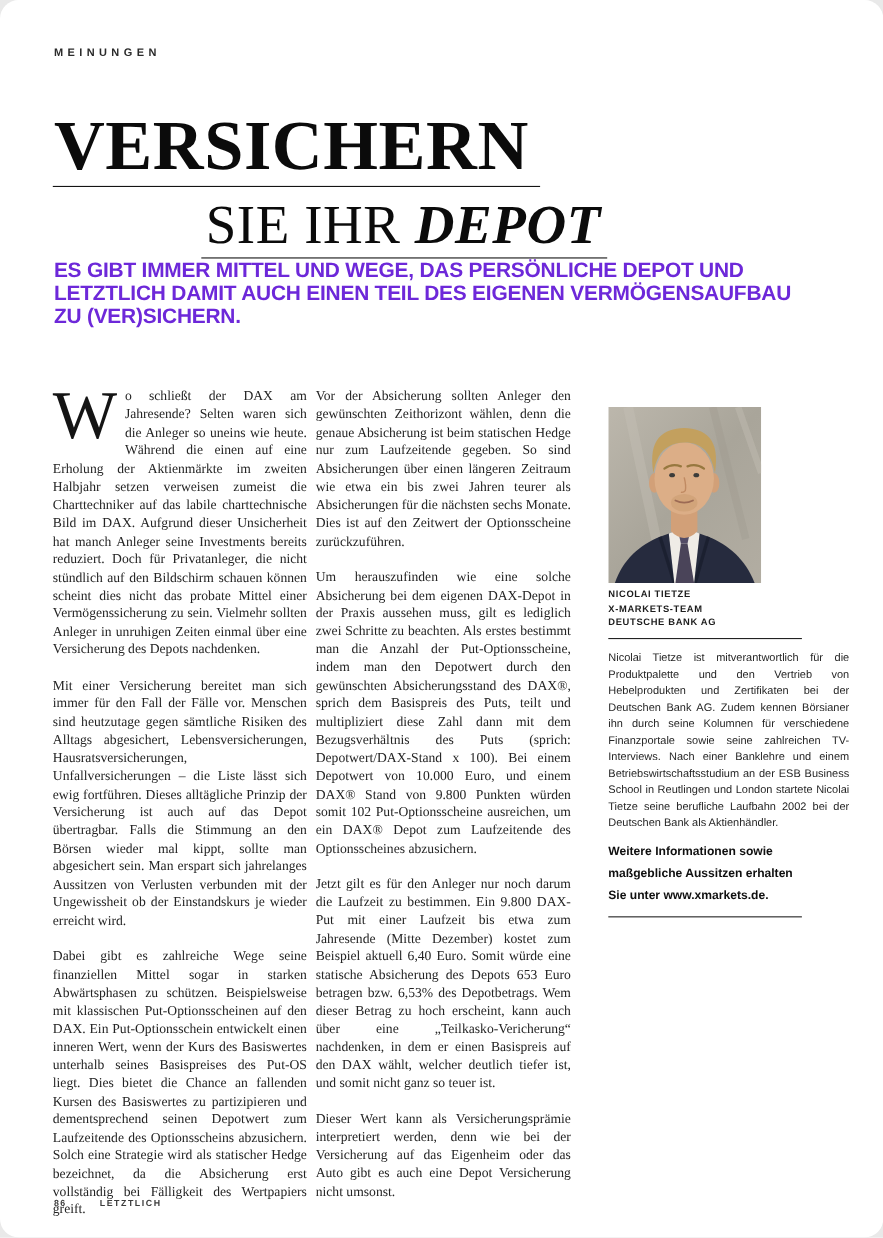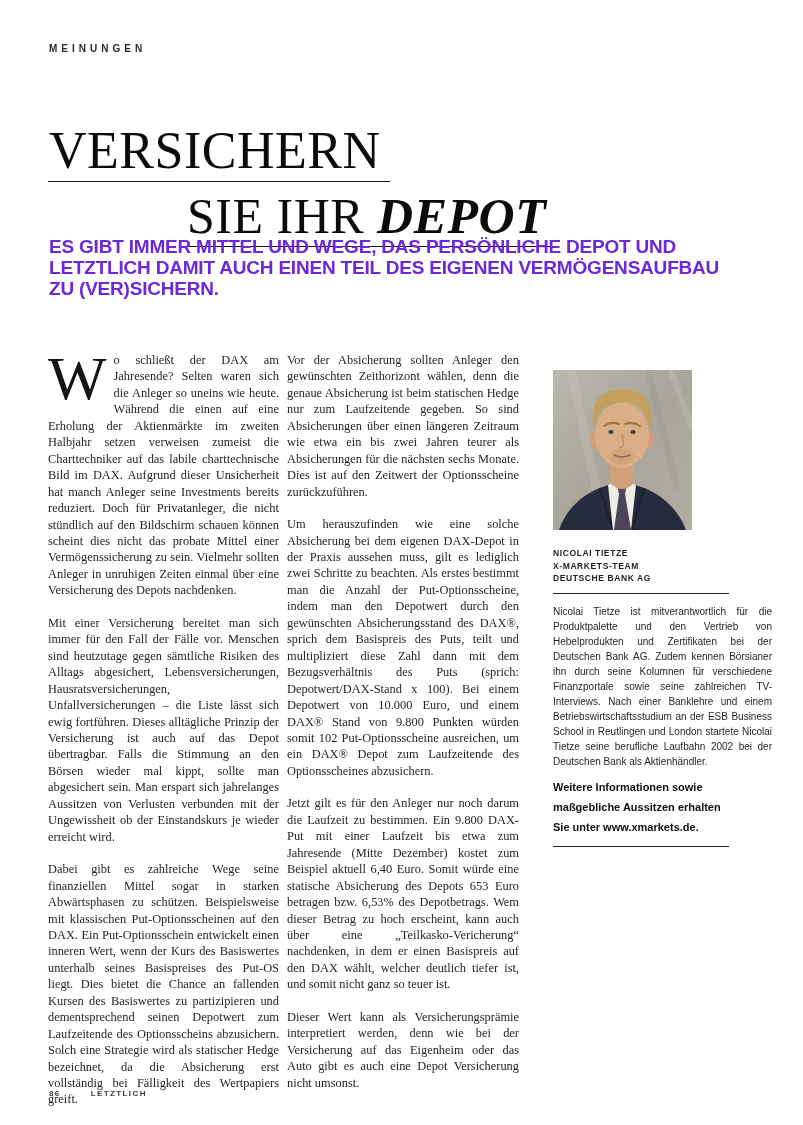--- a/index.html
+++ b/index.html
@@ -1,34 +1,34 @@
 <!DOCTYPE html>
 <html lang="de"><head>
 <meta charset="utf-8">
 <style>
   html, body { margin:0; padding:0; background:#e9e9e9; }
   .page {
     position:relative; width:803px; height:1125px; margin:0 auto;
     background:#ffffff; overflow:hidden;
-    font-family:"Liberation Serif", serif; color:#222;
+    font-family:"Liberation Serif", serif; color:#222;border-radius:17px;
   }
 
   
   .kicker {
     position:absolute; left:49px; top:43px;
     font-family:"Liberation Sans", sans-serif;
     font-size:10px; font-weight:700; letter-spacing:4px; color:#2b2b2b;
   }
 
   
   .title-block { position:absolute; left:48px; top:101px; color:#0b0b0b; }
   .title-l1 {
-    display:inline-block; font-size:52px; line-height:1; font-weight:400;
+    display:inline-block; font-size:64px; line-height:1; font-weight:700;
     padding:0 10px 4px 1px; border-bottom:1.5px solid #141414;
-    letter-spacing:0.5px; white-space:nowrap;margin-top:24px;
+    letter-spacing:0.5px; white-space:nowrap;
   }
   .title-row2 { margin-left:135px; margin-top:3px; }
   .title-l2 {
     display:inline-block; font-size:50px; line-height:0.95; font-weight:400;
     padding:8px 6px 5px 4px; border-bottom:1.5px solid #141414;
     letter-spacing:0.5px; white-space:nowrap;
   }
   .title-l2 .bold { font-weight:700;font-style:italic; }
 
   
@@ -50,21 +50,21 @@
   .dropcap {
     float:left; font-size:62px; line-height:47px;
     padding:3px 7px 0 0; color:#141414; font-weight:400;
   }
 
   
   .sidebar { position:absolute; left:553px; top:352px; width:220px;
     font-family:"Liberation Sans", sans-serif; }
   .photo { display:block; margin-top:18px; width:139px; height:160px; }
   .caption {
-    margin-top:17px; font-size:8.5px; font-weight:700;
+    margin-top:4px; font-size:8.5px; font-weight:700;
     letter-spacing:0.6px; line-height:12.5px; color:#1d1d1d;
   }
   .rule { width:176px; border-top:1.2px solid #222; margin-top:8px; }
   .bio {
     margin-top:10px; width:219px;
     font-size:10px; line-height:15.1px; color:#262626; text-align:justify;
   }
   .promo {
     margin-top:7px; font-size:11px; line-height:20px;
     font-weight:700; color:#101010;

